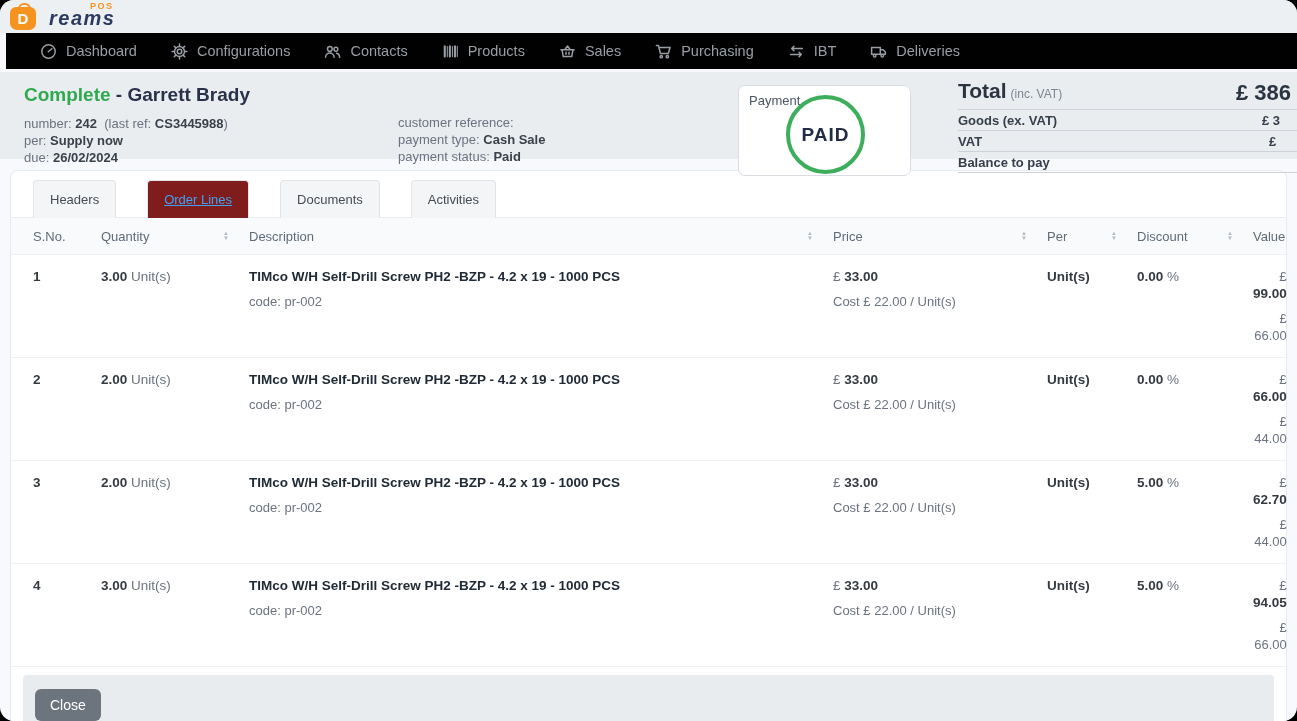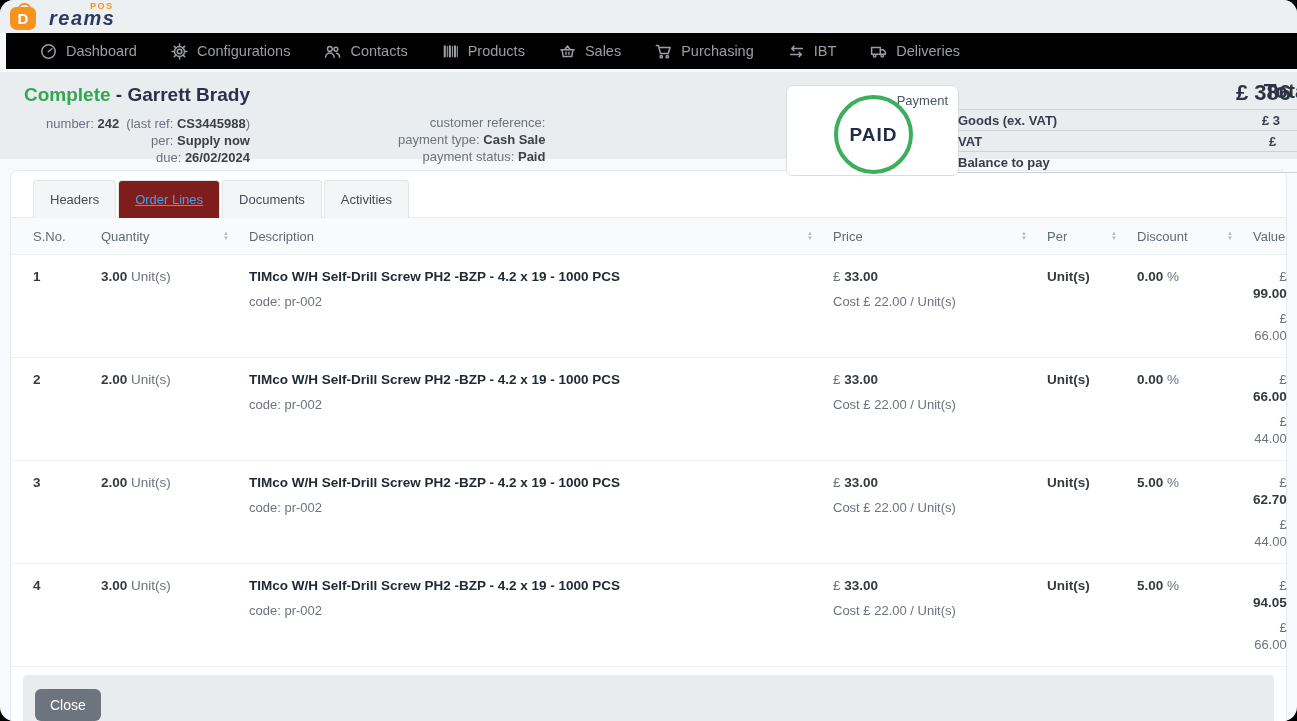--- a/index.html
+++ b/index.html
@@ -20,47 +20,47 @@
   .logo-pos { position:absolute; top:1px; right:2px; color:#f6921e; font-size:9px;
               font-weight:bold; letter-spacing:1.5px; }
 
   
   .nav { height:36px; background:#010101; display:flex; align-items:center; padding-left:17px;margin-left:6px; }
   .nav-item { display:flex; align-items:center; gap:9px; padding:0 17px; height:100%;
               color:#999ea5; font-size:14.5px; cursor:pointer; }
   .nav-item svg { flex:0 0 auto; }
 
   
-  .order-header { position:relative; margin-top:3px; height:87px; background:#e9edf0;text-align:right; }
+  .order-header { position:relative; margin-top:3px; height:87px; background:#e9edf0; }
   .oh-left { position:absolute; left:24px; top:12px; }
   .oh-title { font-size:19px; font-weight:bold; margin-bottom:9px; color:#29304a; }
   .oh-title .status { color:#2fa84f; }
   .info-line { font-size:13px; color:#6b7280; line-height:17px; }
   .info-line b { color:#3a4149;margin-top:20px; }
   .oh-mid { position:absolute; left:398px; top:42px; }
 
-  .pay-card { position:absolute; left:786px; top:13px; width:173px; height:91px; background:#fff;
+  .pay-card { position:absolute; left:738px; top:13px; width:173px; height:91px; background:#fff;
               border:1px solid #d9dde1; border-radius:7px; padding:7px 10px; }
   .pay-card .pay-label { font-size:13px; color:#4c5563; }
   .paid-ring { position:absolute; left:47px; top:9px; width:79px; height:79px; border:4px solid #3cae5c;
                border-radius:50%; display:flex; align-items:center; justify-content:center; background:#fff; }
   .paid-text { color:#232c47; font-weight:bold; font-size:19px; letter-spacing:1px; }
 
   .totals { position:absolute; left:958px; top:7px; width:410px; }
   .totals-title-row { position:relative; height:31px; border-bottom:1px solid #ccd2d7; }
   .totals-title { font-size:21px; font-weight:800; color:#2b3442; display:inline; }
   .totals-sub { font-size:12px; color:#7c8590; margin-left:4px; }
   .totals-total-value { position:absolute; left:278px; top:1px; font-size:22px; font-weight:bold; color:#2b3442; white-space:nowrap; }
   .totals-row { position:relative; height:21px; border-bottom:1px solid #ccd2d7; font-size:13px;
                 font-weight:bold; color:#363e4b; display:flex; align-items:center; }
   .totals-row .t-val { position:absolute; top:3px; font-size:13px; font-weight:bold; color:#363e4b; white-space:nowrap; }
 
   
   .card { margin:11px 10px 0; background:#fff; border:1px solid #e7eaee; border-radius:8px; padding-bottom:10px; }
-  .tab-row { padding:8px 0 0 22px; border-bottom:1px solid #e9edf0; display:flex; }
+  .tab-row { padding:8px 0 0 22px; border-bottom:1px solid #e9edf0; display:flex;gap:29px; }
   .tab { font-size:13px; padding:11px 16px; border:1px solid #e1e5e8; border-bottom:none;
          border-radius:4px 4px 0 0; background:#f4f5f6; color:#454c54; margin-right:2px;
          cursor:pointer; position:relative; top:1px; }
   .tab.active { background:#7f1d1d; color:#3ea2f5;text-decoration:underline; }
 
   .grid { display:grid; grid-template-columns:68px 148px 584px 214px 90px 116px 1fr;
           padding-left:22px; padding-right:4px; }
   .thead { height:37px; align-items:center; background:#f9fafb; border-bottom:1px solid #eef1f3;
            color:#5f6b78; font-size:13px; }
   .th { display:flex; align-items:center; justify-content:space-between; padding-right:20px; }

